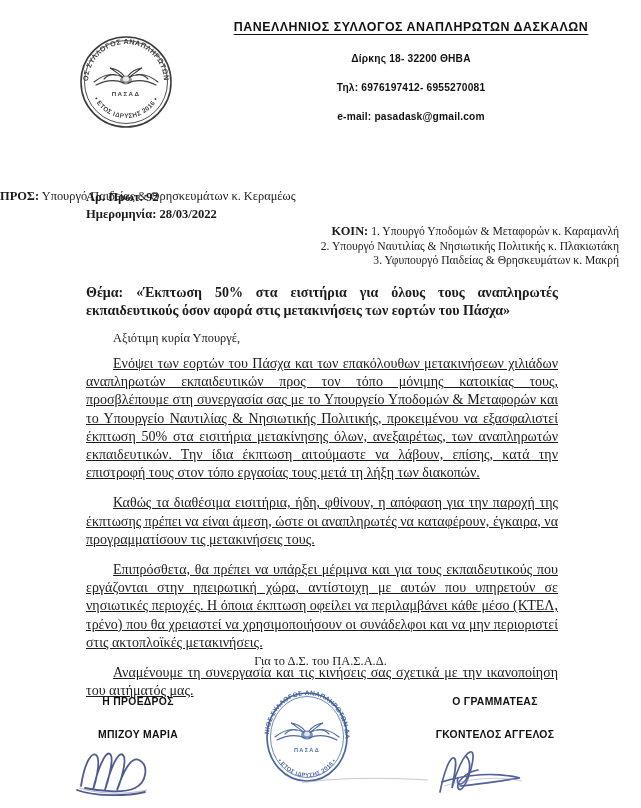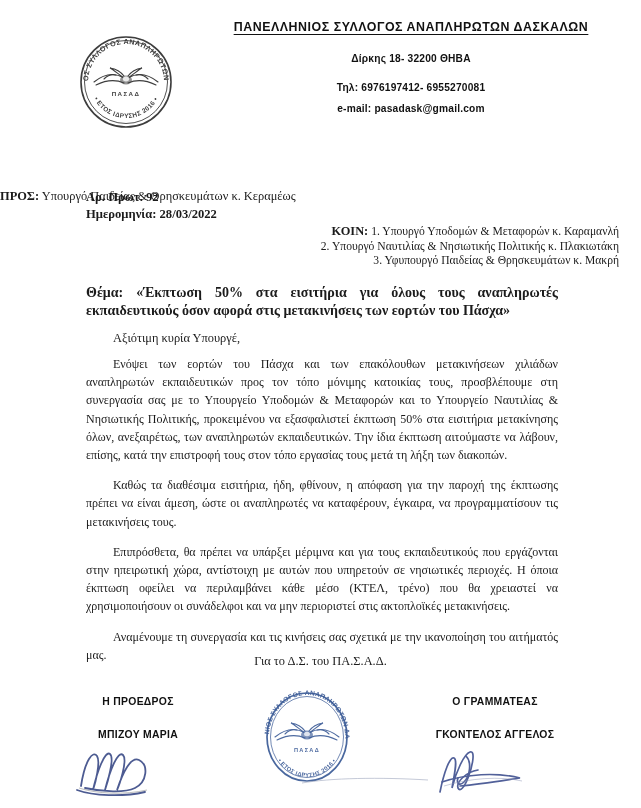--- a/index.html
+++ b/index.html
@@ -61,21 +61,21 @@
   }
   .org-line {
     font-family: "Liberation Sans", "DejaVu Sans", sans-serif;
     font-size: 10.2px;
     font-weight: 700;
     color: #111;
     letter-spacing: 0.2px;
   }
   .org-line.l1 { margin-top: 19px; }
   .org-line.l2 { margin-top: 18px; }
-  .org-line.l3 { margin-top: 10px; }
+  .org-line.l3 { margin-top: 18px; }
 
   
   .refs {
     position: absolute;
     left: 86px;
     top: 150px;
     font-weight: 700;
     font-size: 12.6px;
     line-height: 17px;
     margin-top: 39px;
@@ -125,23 +125,24 @@
     left: 113px;
     top: 331px;
     font-size: 12.4px;
   }
 
   .body-text {
     position: absolute;
     left: 86px;
     top: 355px;
     width: 472px;
-    font-size: 12px;
+    font-size: 14px;
     line-height: 18.2px;
     text-align: justify;
+    text-decoration: underline;
   }
   .body-text p {
     margin: 0 0 12px 0;
     text-indent: 27px;
   }
   .body-text p:last-child { margin-bottom: 0; }
 
   .for-board {
     position: absolute;
     left: 0;

